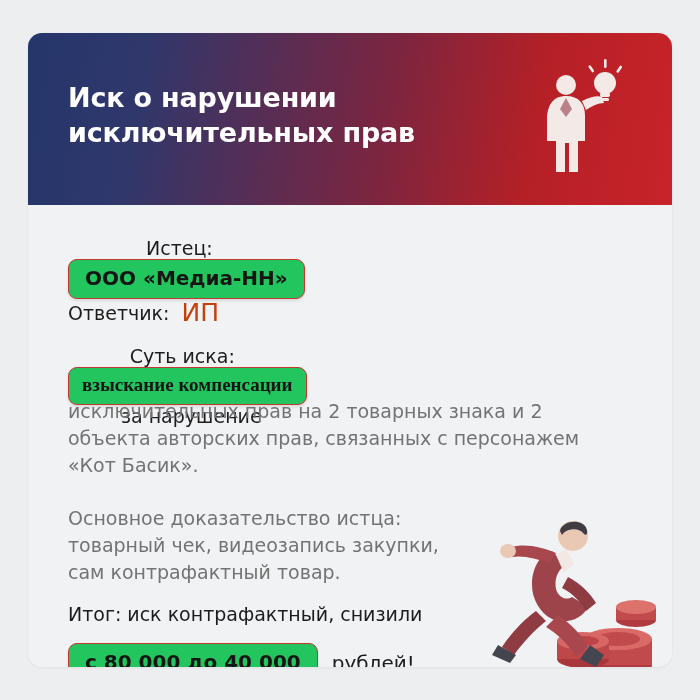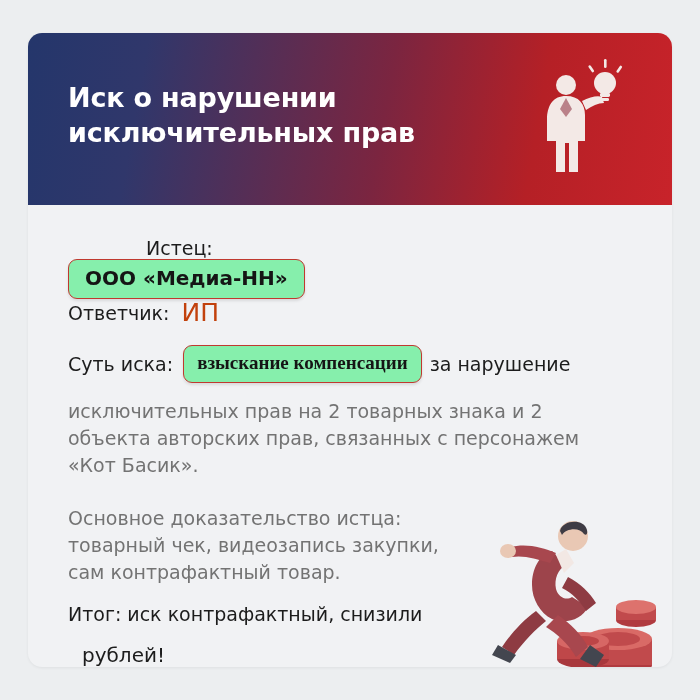--- a/index.html
+++ b/index.html
@@ -61,38 +61,38 @@
     display: flex;
     align-items: center;
     white-space: nowrap;
   }
   .lbl {
     color: #1c1c1c;
     font-size: 19px;
   }
   .pill {
     display: inline-block;
-    background: #86efac;
+    background: #22c55e;
     border: 1.6px solid #c0392f;
     border-radius: 9px;
     padding: 6px 16px 8px 16px;
     color: #151515;
     font-size: 20px;
     font-weight: bold;
     box-shadow: 0 2px 3px rgba(0,0,0,0.10);
   }
   .plain-val {
     color: #c2410c;
     font-size: 25px;
   }
   #row-istec { left: 40px; top: 32px; flex-direction: column; }
   #row-istec .lbl { margin-right: 14px; }
   #row-otvet { left: 40px; top: 93px; }
   #row-otvet .lbl { margin-right: 12px; }
-  #row-sut { left: 40px; top: 140px; }
+  #row-sut { left: 40px; top: 140px; flex-direction: column; }
   #row-sut .lbl { margin-right: 10px; }
   #row-sut .pill { font-size: 19px; padding: 6px 13px 8px 13px; font-family: Liberation Serif, serif; }
   #row-sut .tail { margin-left: 8px; font-size: 19px; color:#1c1c1c; }
 
   .para {
     position: absolute;
     left: 40px;
     color: #737373;
     font-size: 19px;
     line-height: 1.42;
@@ -170,20 +170,21 @@
 
     <div class="para" id="para-2">Основное доказательство истца:
 товарный чек, видеозапись закупки,
 сам контрафактный товар.</div>
 
     <div class="row" id="row-itog">
       <span class="lbl">Итог: иск контрафактный, снизили</span>
     </div>
 
     <div class="row" id="row-final">
+      <span class="pill">с 80 000 до 40 000</span>
       <span class="tail">рублей!</span>
     </div>
 
     <div class="runner">
       <svg viewBox="0 0 220 190" width="220" height="190" xmlns="http://www.w3.org/2000/svg">
 
         <g>
           <ellipse cx="178" cy="176" rx="34" ry="11" fill="#b03a3f"></ellipse>
           <rect x="144" y="150" width="68" height="26" fill="#c14a4c"></rect>
           <ellipse cx="178" cy="150" rx="34" ry="11" fill="#d96a66"></ellipse>

